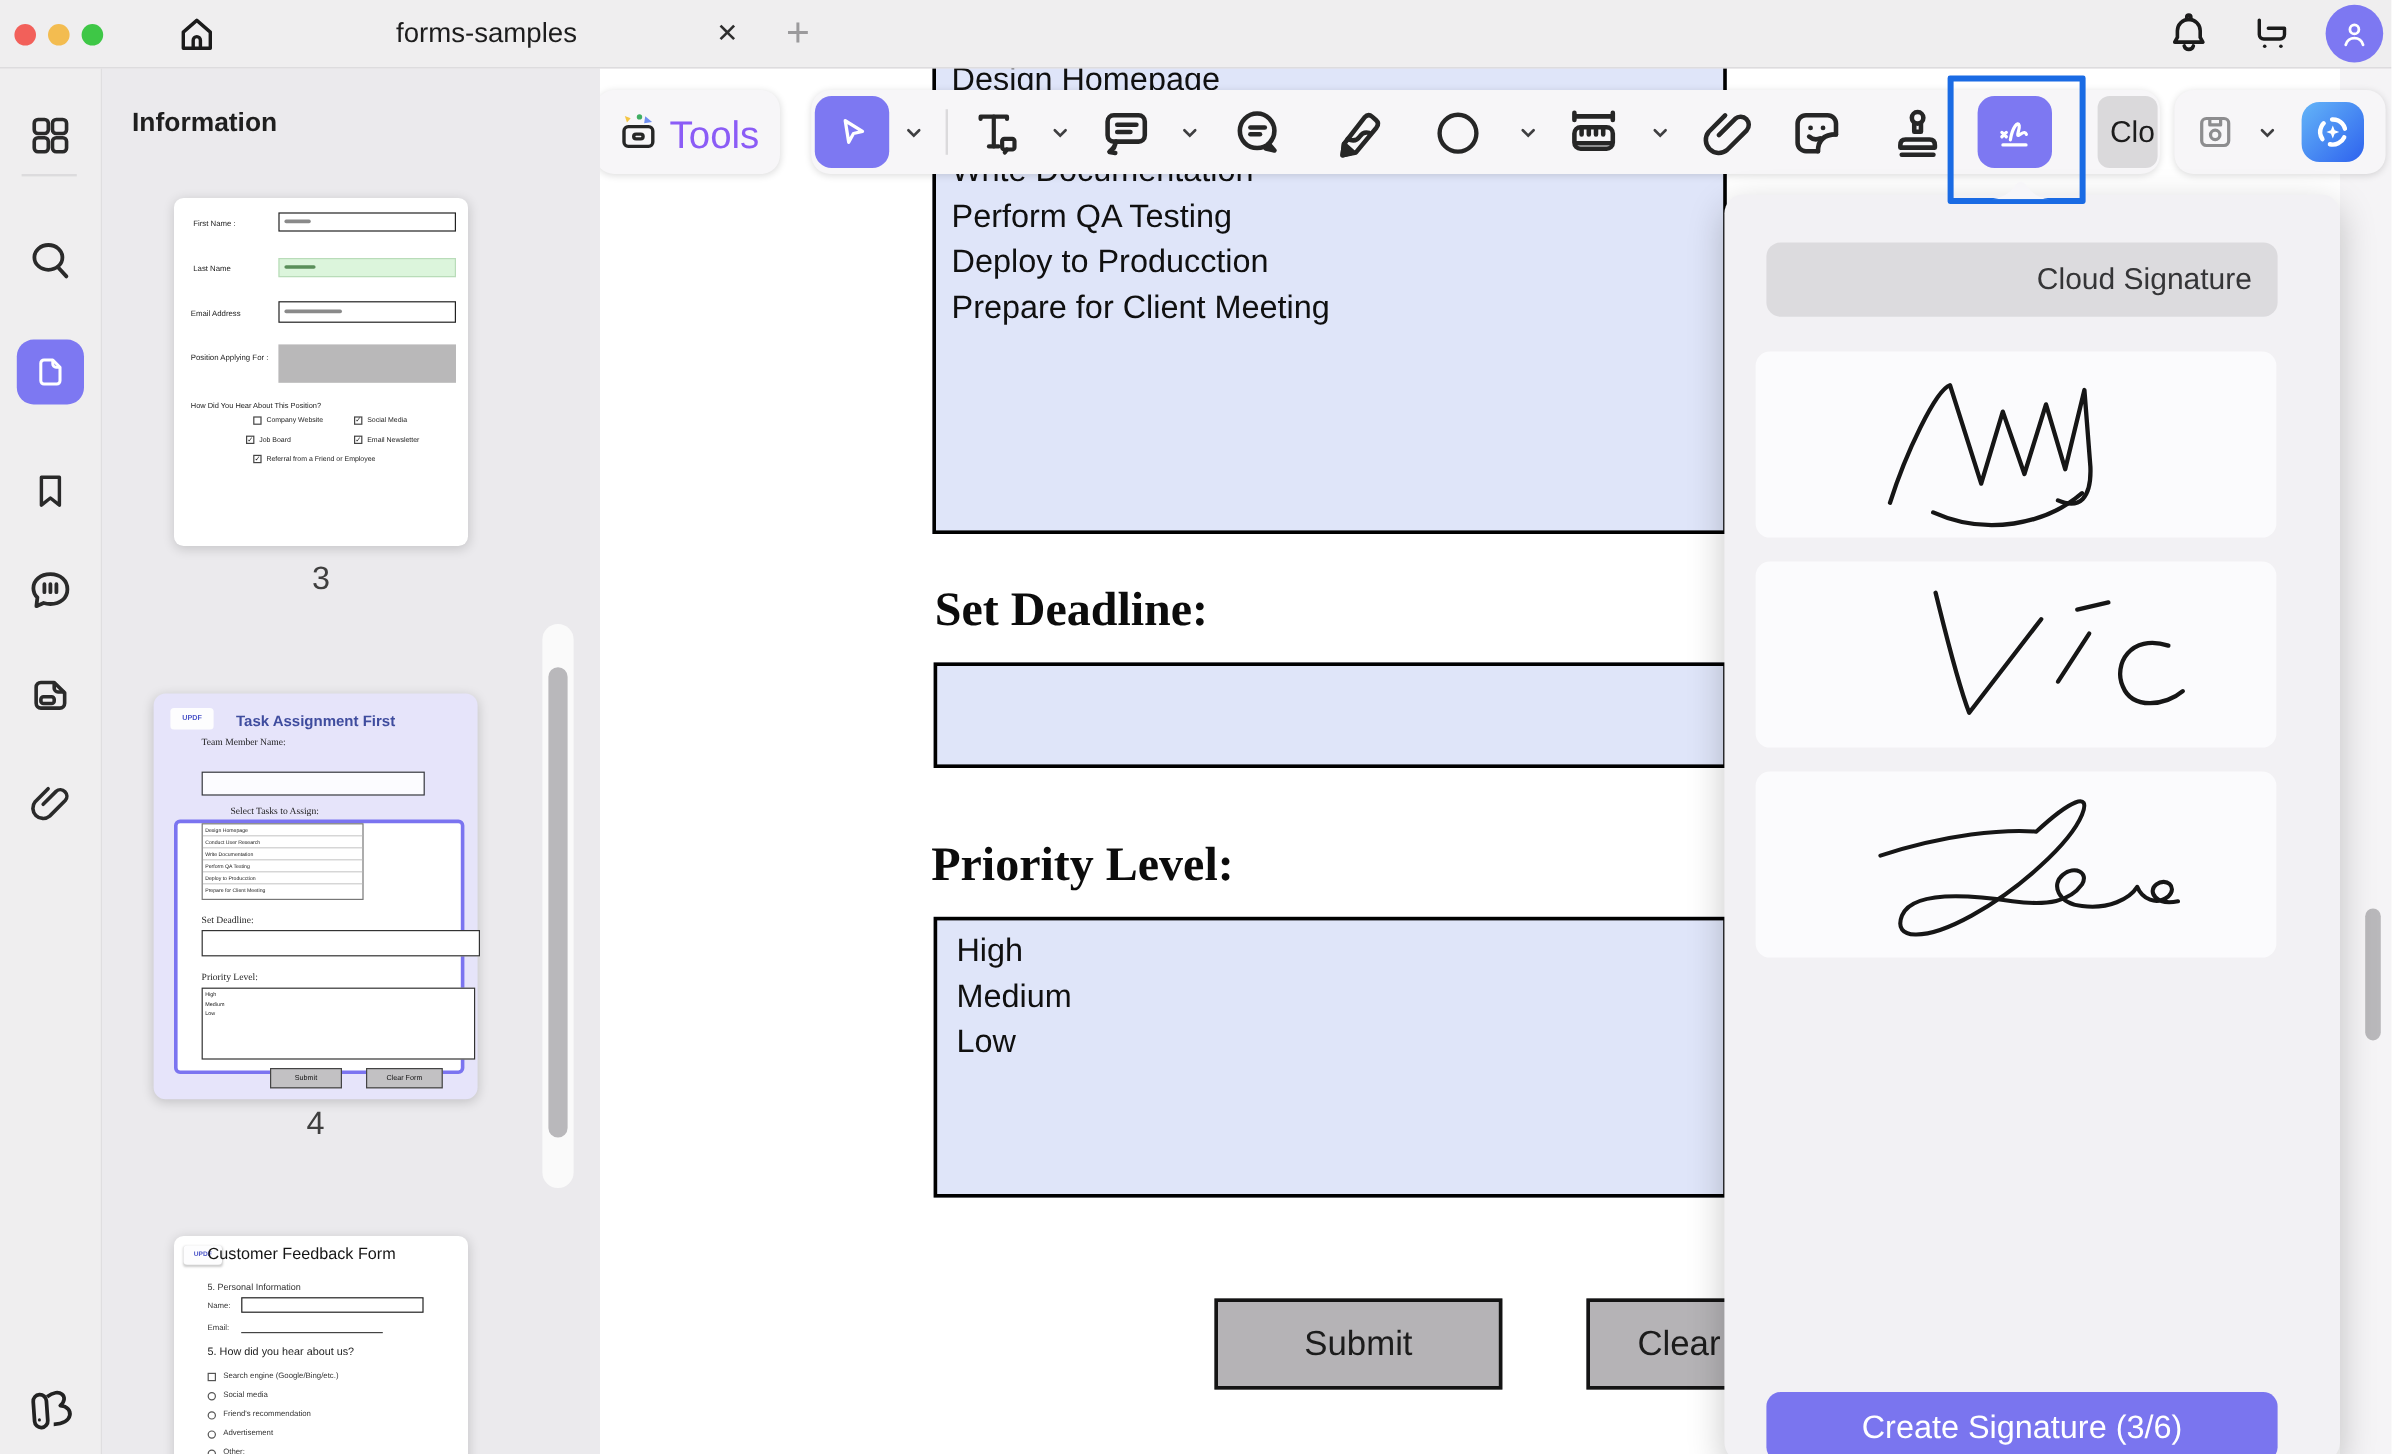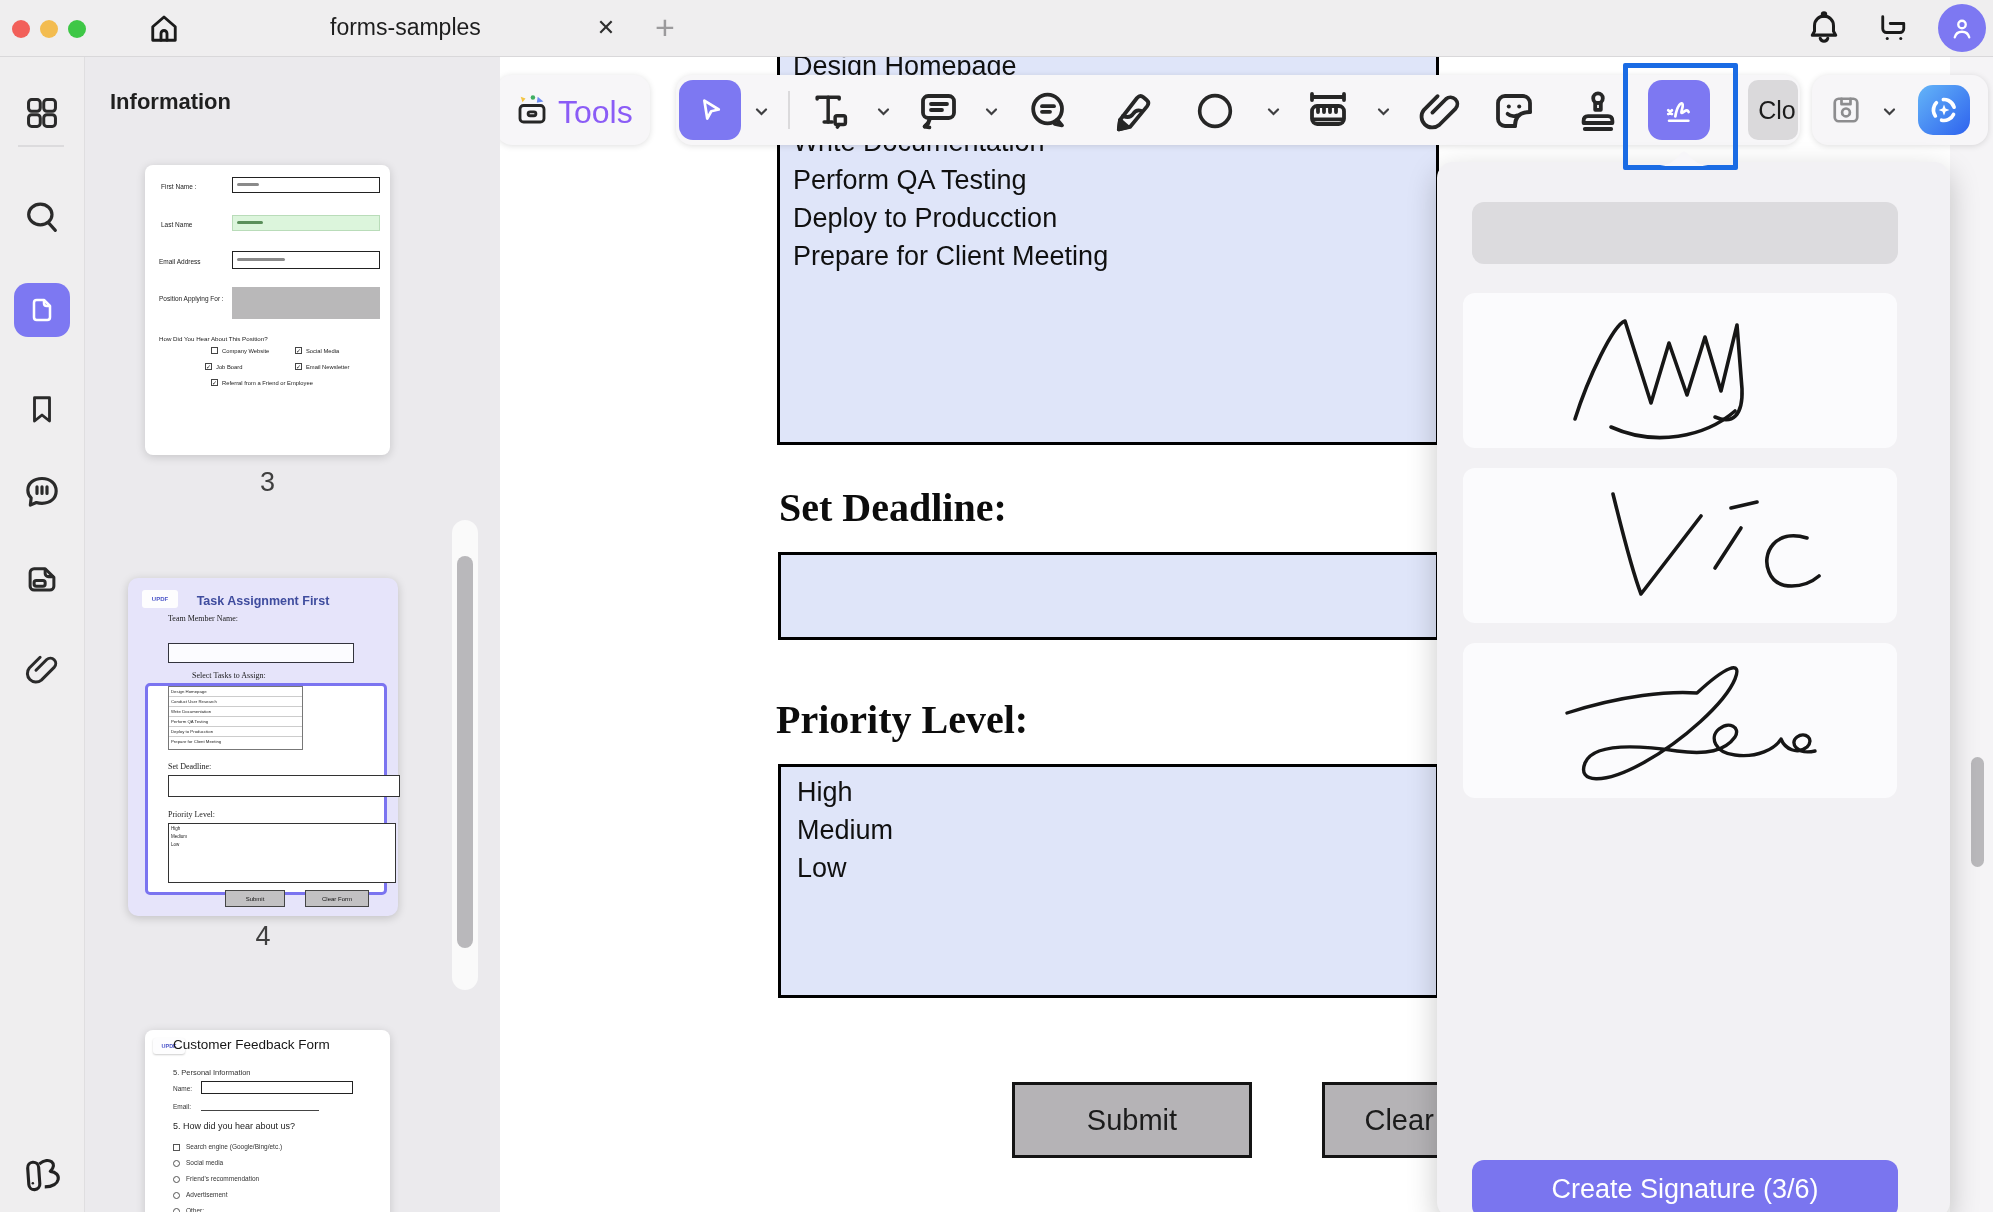--- a/index.html
+++ b/index.html
@@ -244,20 +244,21 @@
     <div class="abs flexc" style="left:106px;top:10px;width:52px;height:50px;border-radius:15px;background:linear-gradient(135deg,#64b5f8,#2e62ee);">
       <svg width="34" height="34" viewBox="0 0 24 24" fill="none">
         <circle cx="12" cy="12" r="7.4" stroke="#fff" stroke-width="2.6" stroke-linecap="round" stroke-dasharray="10 5.5" transform="rotate(25 12 12)"></circle>
         <path d="M12 8.2 l1.1 2.7 2.7 1.1 -2.7 1.1 -1.1 2.7 -1.1-2.7 -2.7-1.1 2.7-1.1 Z" fill="#fff"></path>
       </svg>
     </div>
   </div>
 
   <div class="abs sigpanel">
     <div class="abs tabswrap">
+      <div class="abs tab-idle flexc">Cloud Signature</div>
     </div>
 
     <div class="abs sigcard" style="top:131px;">
       <svg width="434" height="155" viewBox="0 0 434 155" fill="none" stroke="#161616" stroke-width="3.6" stroke-linecap="round" stroke-linejoin="round">
         <path d="M112 126 C125 85 150 32 162 28 L188 110 L206 50 L224 102 L242 44 L258 98 L274 32 L279 96 C280 122 270 132 252 124"></path>
         <path d="M148 134 C192 154 242 144 272 118"></path>
       </svg>
     </div>
     <div class="abs sigcard" style="top:306px;">
       <svg width="434" height="155" viewBox="0 0 434 155" fill="none" stroke="#161616" stroke-width="3.6" stroke-linecap="round" stroke-linejoin="round">

